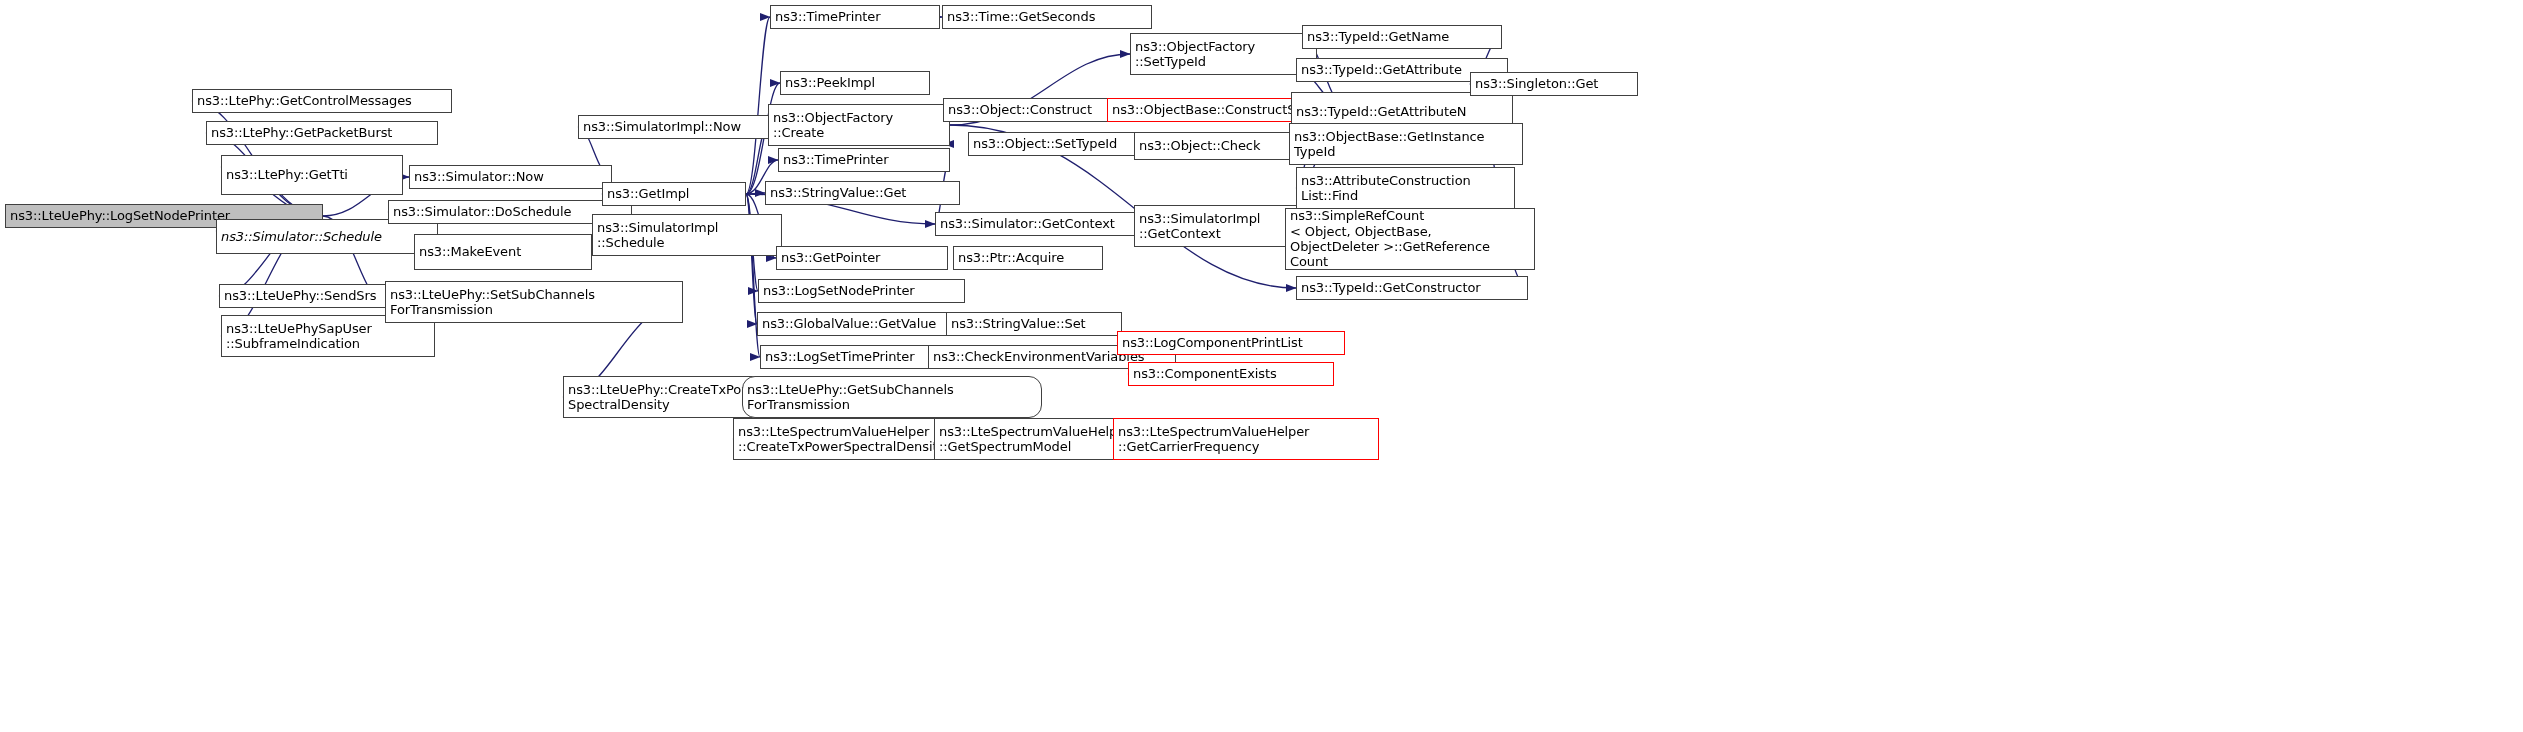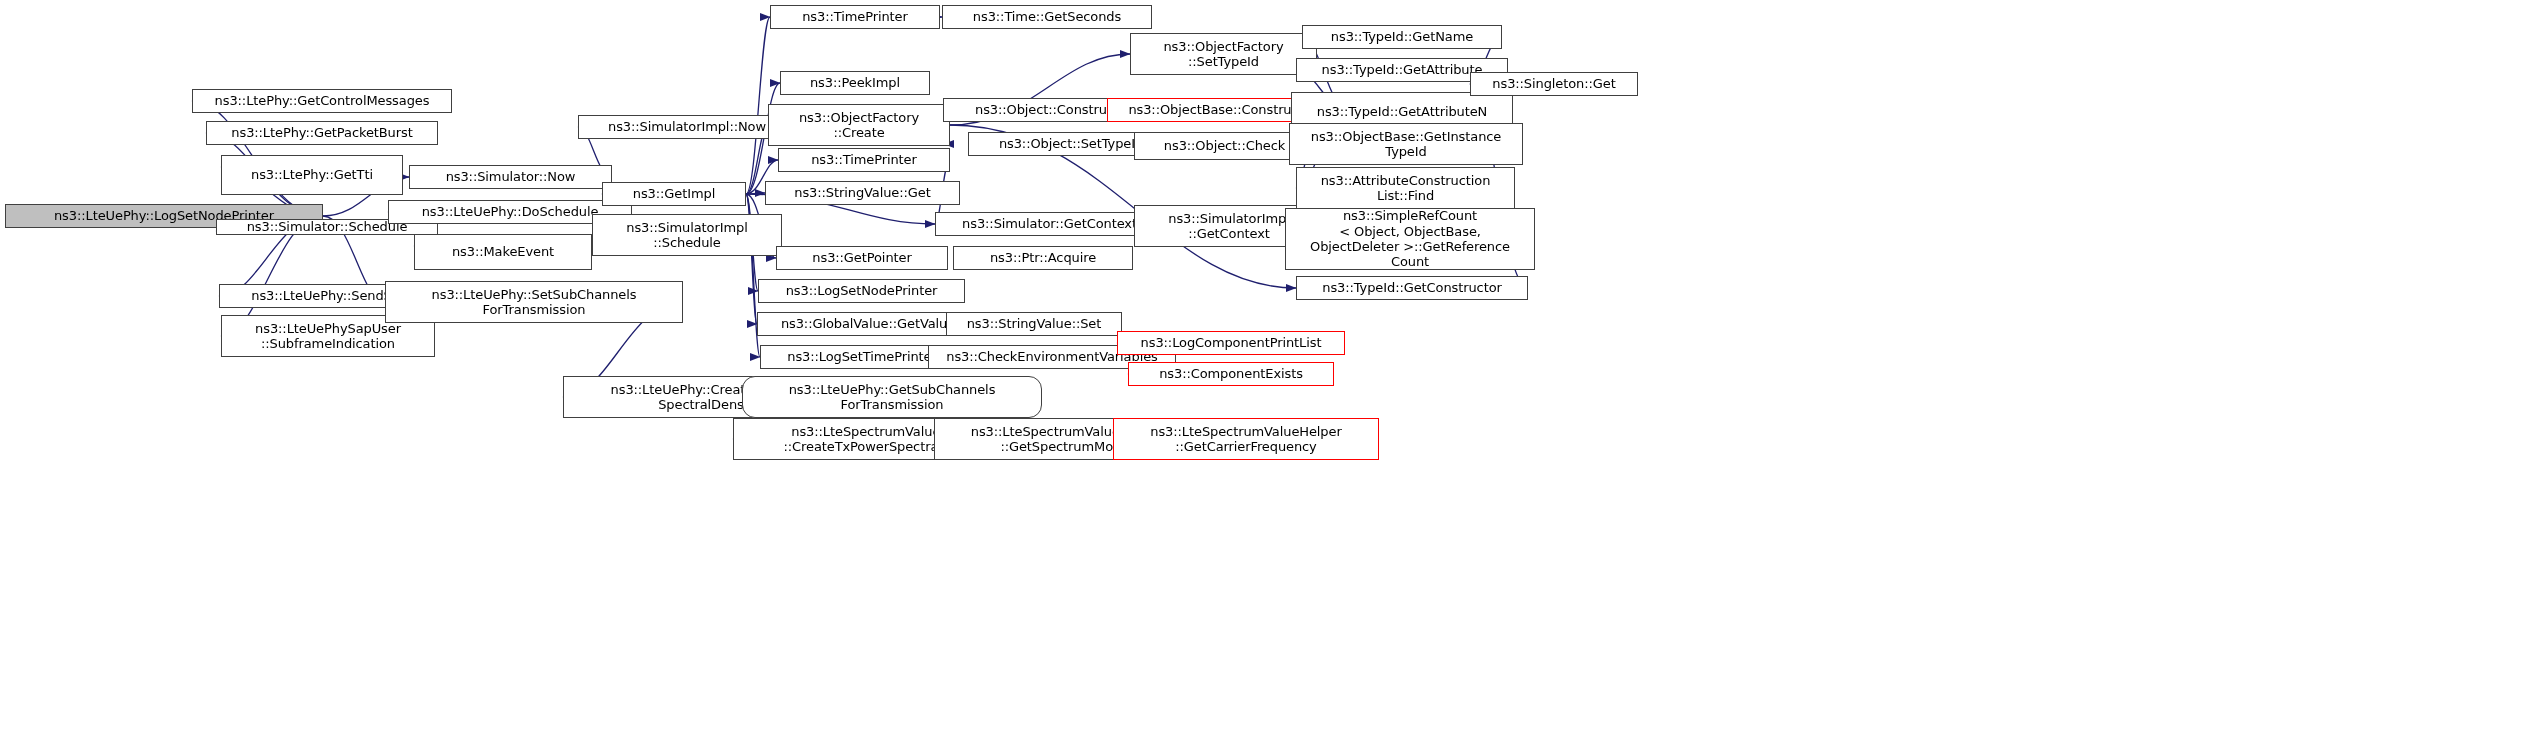--- a/index.html
+++ b/index.html
@@ -24,27 +24,27 @@
     pointer-events: none;
   }
   .gnode {
     position: absolute;
     box-sizing: border-box;
     background: #ffffff;
     border: 1px solid #404040;
     display: flex;
     align-items: center;
     justify-content: center;
-    text-align: center;
+    text-align: left;
     line-height: 1.18;
     color: #000000;
     font-size: 13px;
     letter-spacing: -0.1px;
     white-space: pre-line;
-    padding: 0 16px;
+    padding: 0 4px;
     cursor: pointer;
   }
   .gnode.root {
     background: #bfbfbf;
     border: 1px solid #404040;
   }
   .gnode.red {
     border: 1px solid #ff0000;
   }
   .gnode .lbl {
@@ -117,26 +117,26 @@
         <path d="M1508,70 C1490.9,70 1484.44,84 1470,84" fill="none" stroke="#1f1f6e" stroke-width="1.3" marker-end="url(#arrow)"></path>
         <path d="M1513,104 C1493.65,104 1486.34,84 1470,84" fill="none" stroke="#1f1f6e" stroke-width="1.3" marker-end="url(#arrow)"></path>
         <path d="M1528,288 C1501.9,288 1492.04,84 1470,84" fill="none" stroke="#1f1f6e" stroke-width="1.3" marker-end="url(#arrow)"></path>
       </g>
   </svg>
   <div id="node-group">
       <div class="gnode root" style="left: 5px; top: 204px; width: 318px; height: 24px;"><span class="lbl">ns3::LteUePhy::LogSetNodePrinter</span></div>
       <div class="gnode" style="left: 192px; top: 89px; width: 260px; height: 24px;"><span class="lbl">ns3::LtePhy::GetControlMessages</span></div>
       <div class="gnode" style="left: 206px; top: 121px; width: 232px; height: 24px;"><span class="lbl">ns3::LtePhy::GetPacketBurst</span></div>
       <div class="gnode" style="left: 221px; top: 155px; width: 182px; height: 40px;"><span class="lbl">ns3::LtePhy::GetTti</span></div>
-      <div class="gnode" style="left: 216px; top: 219px; width: 222px; height: 16px;"><span class="lbl">ns3::Simulator::Schedule</span></div>
+      <div class="gnode" style="left: 216px; top: 219px; width: 222px; height: 35px; font-style: italic;"><span class="lbl">ns3::Simulator::Schedule</span></div>
       <div class="gnode" style="left: 219px; top: 284px; width: 217px; height: 24px;"><span class="lbl">ns3::LteUePhy::SendSrs</span></div>
       <div class="gnode" style="left: 221px; top: 315px; width: 214px; height: 42px;"><span class="lbl">ns3::LteUePhySapUser
 ::SubframeIndication</span></div>
       <div class="gnode" style="left: 409px; top: 165px; width: 203px; height: 24px;"><span class="lbl">ns3::Simulator::Now</span></div>
-      <div class="gnode" style="left: 388px; top: 200px; width: 244px; height: 24px;"><span class="lbl">ns3::LteUePhy::DoSchedule</span></div>
+      <div class="gnode" style="left: 388px; top: 200px; width: 244px; height: 24px;"><span class="lbl">ns3::Simulator::DoSchedule</span></div>
       <div class="gnode" style="left: 414px; top: 234px; width: 178px; height: 36px;"><span class="lbl">ns3::MakeEvent</span></div>
       <div class="gnode" style="left: 385px; top: 281px; width: 298px; height: 42px;"><span class="lbl">ns3::LteUePhy::SetSubChannels
 ForTransmission</span></div>
       <div class="gnode" style="left: 563px; top: 376px; width: 292px; height: 42px;"><span class="lbl">ns3::LteUePhy::CreateTxPower
 SpectralDensity</span></div>
       <div class="gnode" style="left: 578px; top: 115px; width: 218px; height: 24px;"><span class="lbl">ns3::SimulatorImpl::Now</span></div>
       <div class="gnode" style="left: 592px; top: 214px; width: 190px; height: 42px;"><span class="lbl">ns3::SimulatorImpl
 ::Schedule</span></div>
       <div class="gnode" style="left: 602px; top: 182px; width: 144px; height: 24px;"><span class="lbl">ns3::GetImpl</span></div>
       <div class="gnode" style="left: 770px; top: 5px; width: 170px; height: 24px;"><span class="lbl">ns3::TimePrinter</span></div>
@@ -150,21 +150,21 @@
       <div class="gnode" style="left: 757px; top: 312px; width: 222px; height: 24px;"><span class="lbl">ns3::GlobalValue::GetValue</span></div>
       <div class="gnode" style="left: 760px; top: 345px; width: 204px; height: 24px;"><span class="lbl">ns3::LogSetTimePrinter</span></div>
       <div class="gnode" style="left: 742px; top: 376px; width: 300px; height: 42px; border-radius: 13px;"><span class="lbl">ns3::LteUePhy::GetSubChannels
 ForTransmission</span></div>
       <div class="gnode" style="left: 733px; top: 418px; width: 308px; height: 42px;"><span class="lbl">ns3::LteSpectrumValueHelper
 ::CreateTxPowerSpectralDensity</span></div>
       <div class="gnode" style="left: 942px; top: 5px; width: 210px; height: 24px;"><span class="lbl">ns3::Time::GetSeconds</span></div>
       <div class="gnode" style="left: 943px; top: 98px; width: 208px; height: 24px;"><span class="lbl">ns3::Object::Construct</span></div>
       <div class="gnode" style="left: 944px; top: 132px; width: 206px; height: 24px; margin-left: 24px;"><span class="lbl">ns3::Object::SetTypeId</span></div>
       <div class="gnode" style="left: 935px; top: 212px; width: 229px; height: 24px;"><span class="lbl">ns3::Simulator::GetContext</span></div>
-      <div class="gnode" style="left: 953px; top: 246px; width: 180px; height: 24px;"><span class="lbl">ns3::Ptr::Acquire</span></div>
+      <div class="gnode" style="left: 953px; top: 246px; width: 150px; height: 24px;"><span class="lbl">ns3::Ptr::Acquire</span></div>
       <div class="gnode" style="left: 946px; top: 312px; width: 176px; height: 24px;"><span class="lbl">ns3::StringValue::Set</span></div>
       <div class="gnode" style="left: 928px; top: 345px; width: 248px; height: 24px;"><span class="lbl">ns3::CheckEnvironmentVariables</span></div>
       <div class="gnode" style="left: 934px; top: 418px; width: 265px; height: 42px;"><span class="lbl">ns3::LteSpectrumValueHelper
 ::GetSpectrumModel</span></div>
       <div class="gnode" style="left: 1130px; top: 33px; width: 187px; height: 42px;"><span class="lbl">ns3::ObjectFactory
 ::SetTypeId</span></div>
       <div class="gnode red" style="left: 1107px; top: 98px; width: 242px; height: 24px;"><span class="lbl">ns3::ObjectBase::ConstructSelf</span></div>
       <div class="gnode" style="left: 1134px; top: 132px; width: 181px; height: 28px;"><span class="lbl">ns3::Object::Check</span></div>
       <div class="gnode" style="left: 1134px; top: 205px; width: 190px; height: 42px;"><span class="lbl">ns3::SimulatorImpl
 ::GetContext</span></div>

